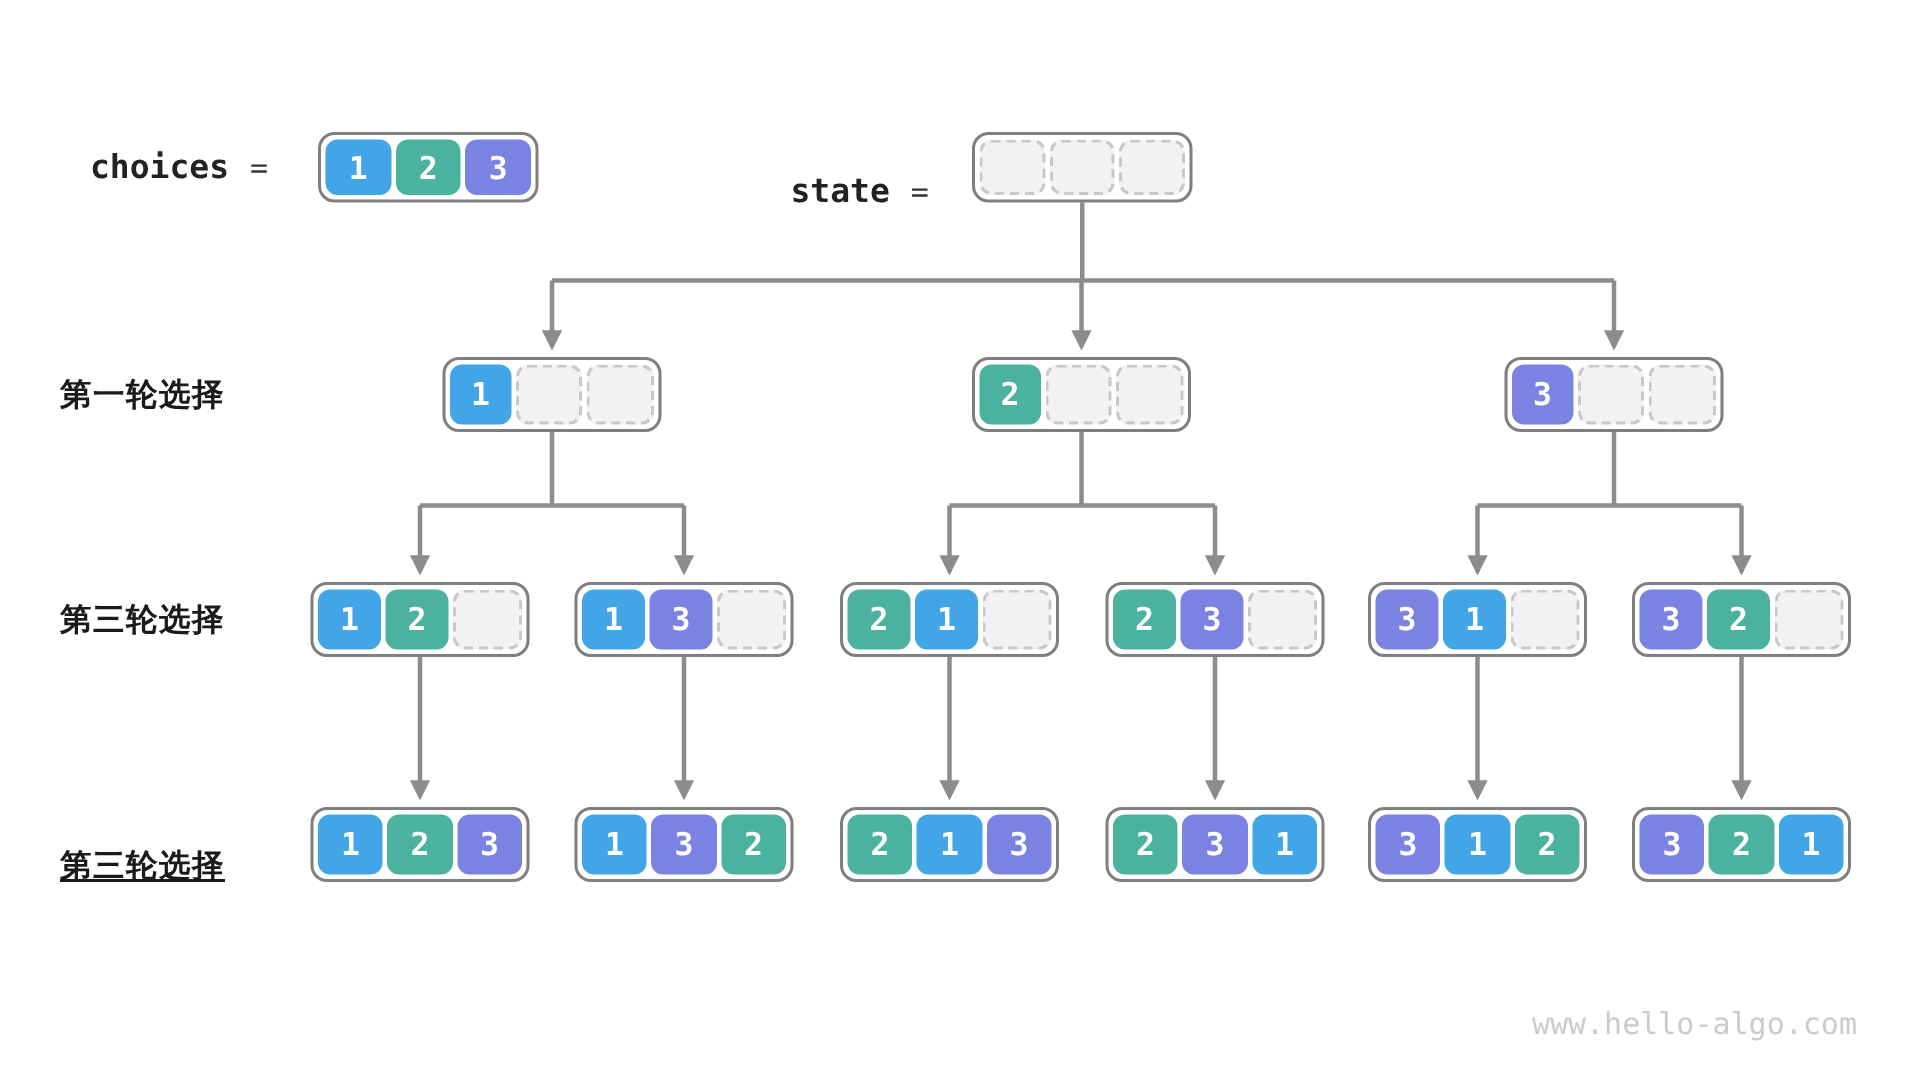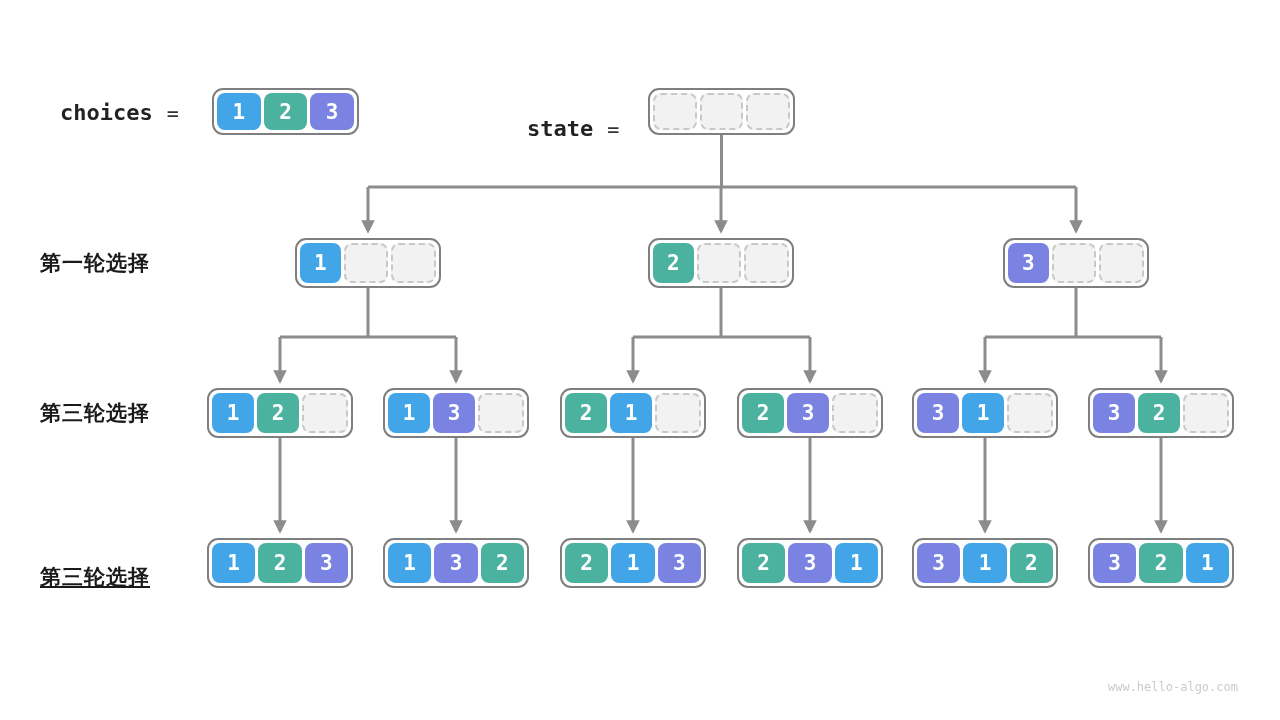--- a/index.html
+++ b/index.html
@@ -27,21 +27,21 @@
   .slot{
     flex:1 1 0;border-radius:8px;box-sizing:border-box;
     display:flex;align-items:center;justify-content:center;
     font-family:"DejaVu Sans Mono",monospace;font-weight:bold;font-size:21px;color:#ffffff;
   }
   .slot.empty{
     background:#f2f2f2;border:2px dashed #c8c8c8;
   }
   .watermark{
     position:absolute;right:42px;bottom:26px;
-    font-family:"DejaVu Sans Mono",monospace;font-size:12px;color:#cbcbcb;
+    font-family:"DejaVu Sans Mono",monospace;font-size:20px;color:#cbcbcb;
   }
 </style>
 </head>
 <body>
 
 <div class="canvas">
 
   <svg id="connectors" class="layer" width="1280" height="720">
       <defs>
         <marker id="ah" viewBox="0 0 10 10" refX="8" refY="5" markerWidth="4.5" markerHeight="4.5" orient="auto-start-reverse">

